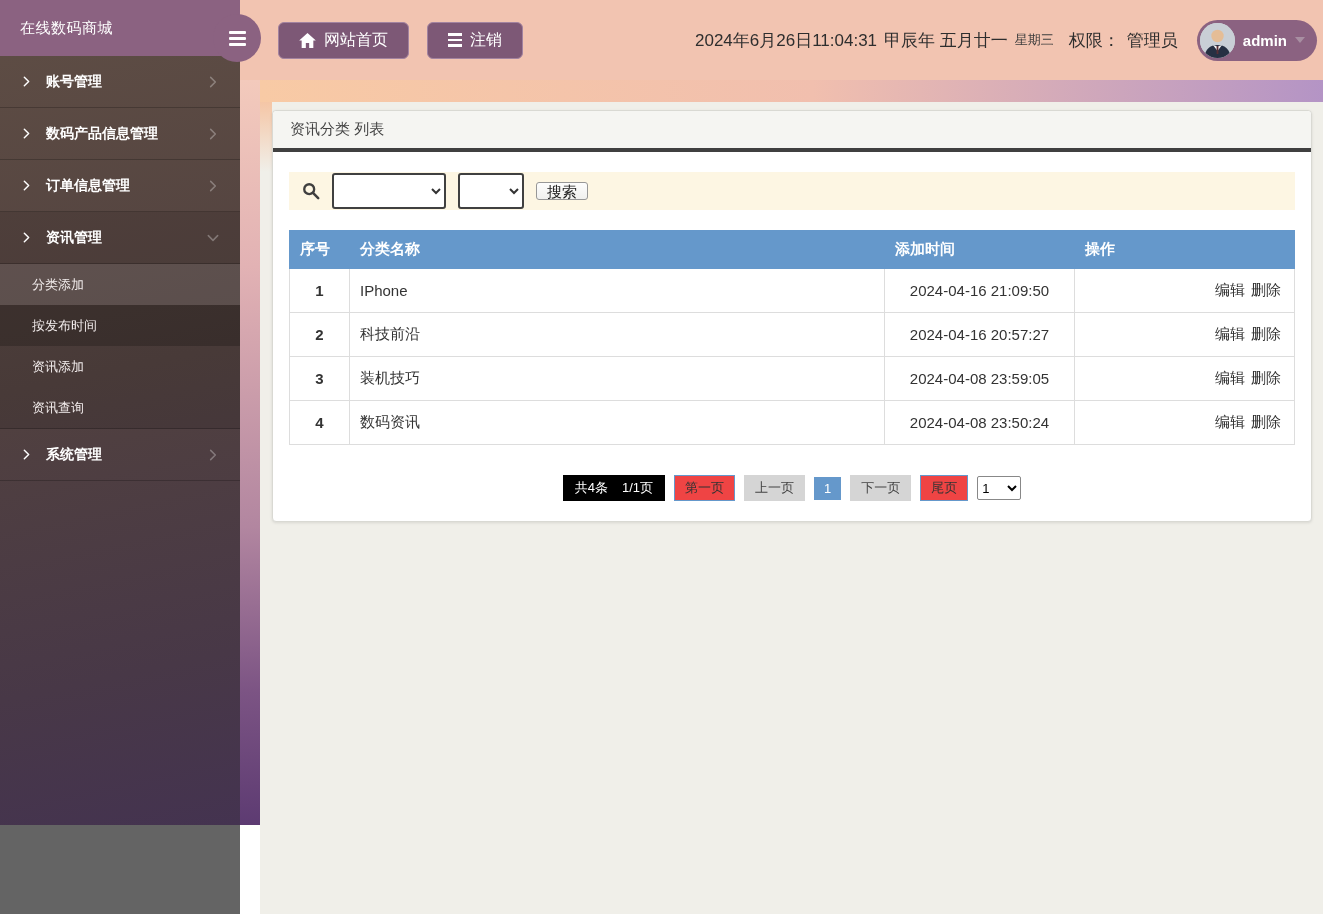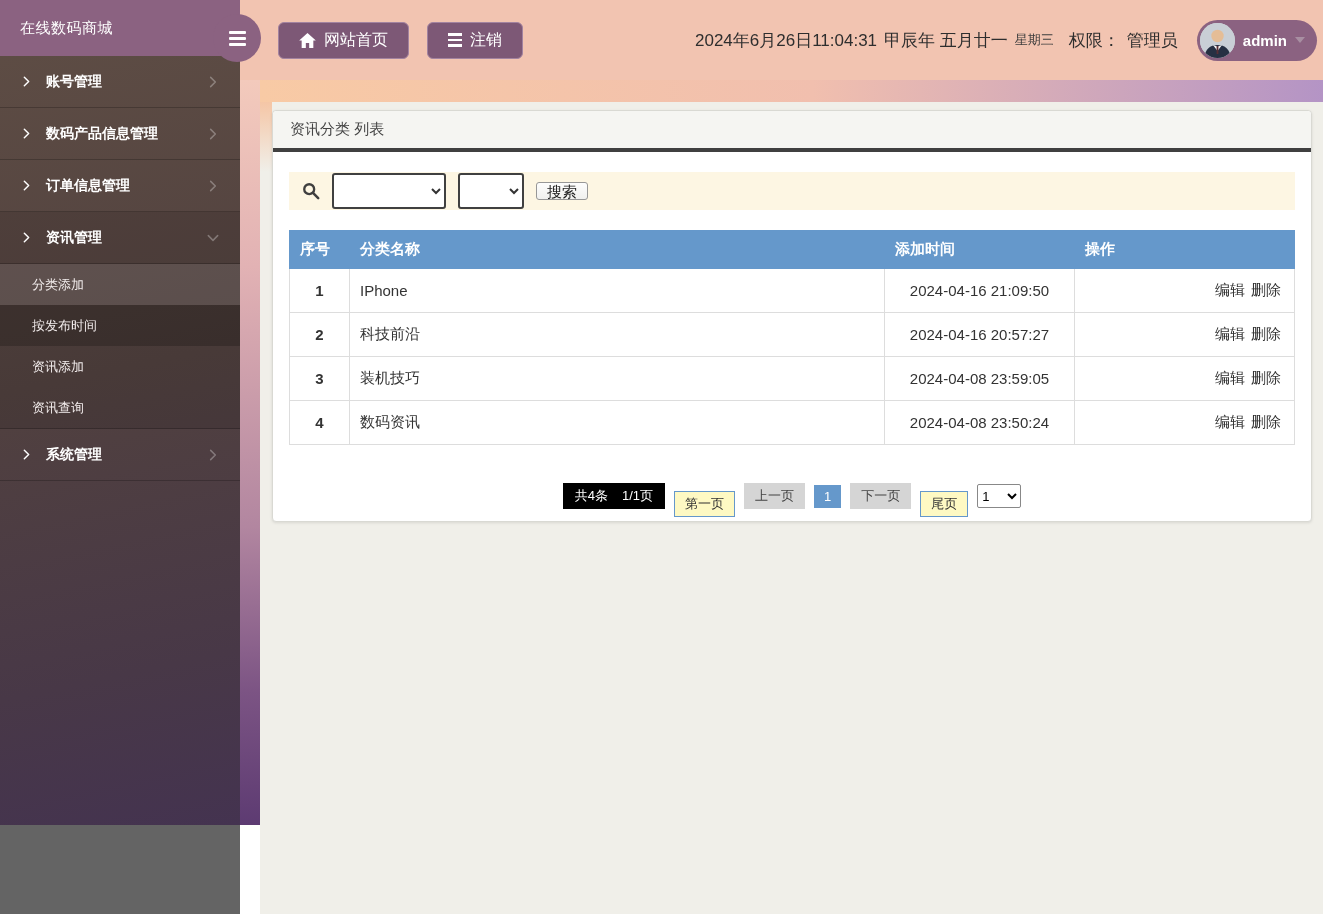--- a/index.html
+++ b/index.html
@@ -80,21 +80,21 @@
   th.c-time, td.c-time { width:190px; }
   th.c-ops, td.c-ops { width:220px; }
   td.c-num { text-align:center; font-weight:bold; }
   td.c-time { text-align:center; }
   td.c-ops { text-align:right; }
   .act-link { color:#333; margin:0 3px; cursor:pointer; text-decoration:none; }
 
   .pagination { margin-top:30px; display:flex; justify-content:center; align-items:center; gap:9px; font-size:13px; }
   .pg-info { background:#000000; color:#fff; padding:4px 12px; display:flex; gap:14px; }
   .pg-btn { padding:3px 10px; cursor:pointer; }
-  .pg-border { background:#fef9c3; border:1px solid #6598cb; color:#333;margin-top:16px; }
+  .pg-border { background:#ef4444; border:1px solid #6598cb; color:#333; }
   .pg-gray { background:#d5d5d5; color:#444; border:1px solid #d5d5d5; }
   .pg-current { background:#6598cb; color:#fff; padding:4px 10px; cursor:pointer; }
   .pg-select { width:44px; height:24px; border:1px solid #888; border-radius:2px; font-size:13px;
                font-family:"Liberation Sans", sans-serif; background:#fff; }
 
   
   .statusbar { position:absolute; left:0; bottom:0; height:22px; z-index:20; background:#e9e8e2;
                border:1px solid #cfcfc9; border-left:none; border-bottom:none; border-top-right-radius:4px;
                color:#4a4a4a; font-size:12.5px; line-height:20px; padding:0 9px; }
 

